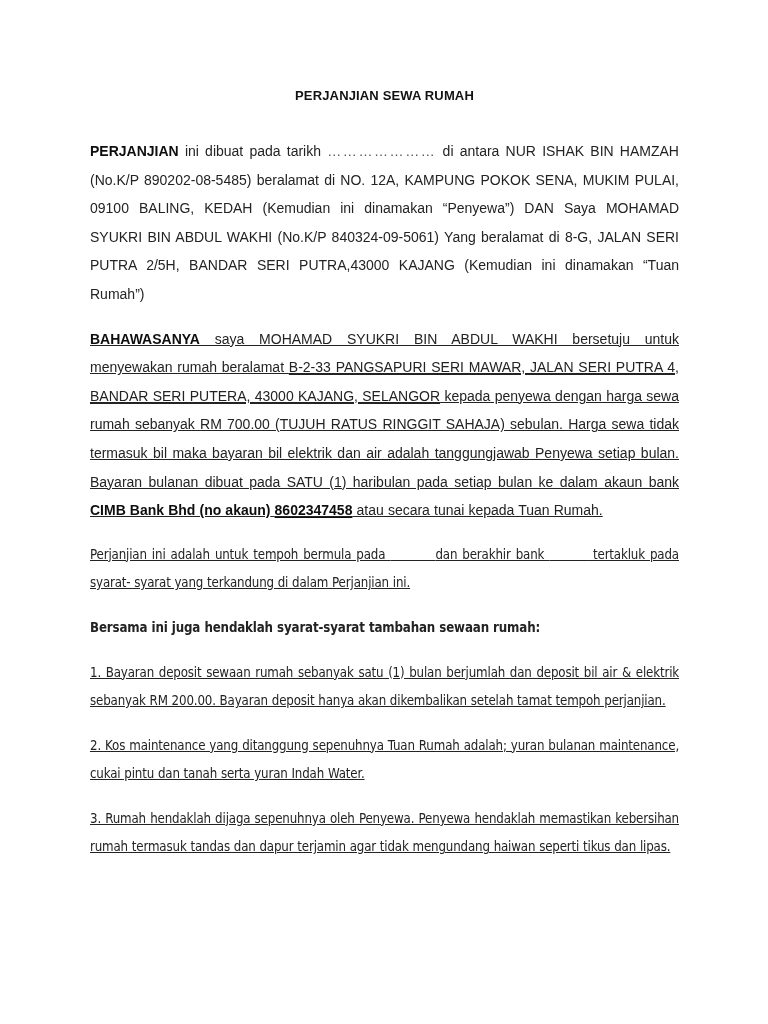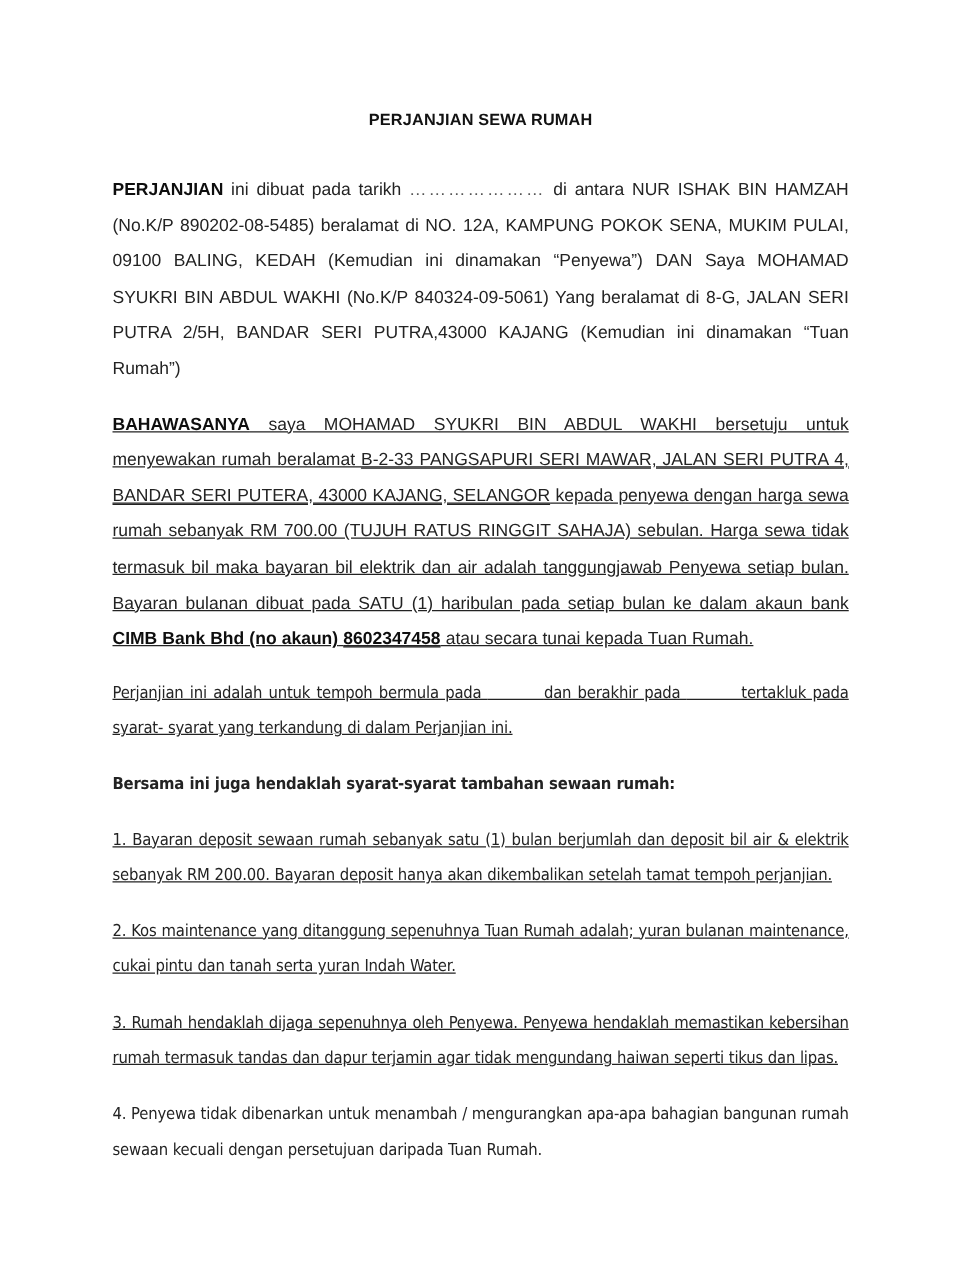--- a/index.html
+++ b/index.html
@@ -87,27 +87,26 @@
 
     <p class="para">
       <span class="b">PERJANJIAN</span><span> ini dibuat pada tarikh </span><span class="dots">…………………</span><span> di antara NUR ISHAK BIN HAMZAH (No.K/P 890202-08-5485) beralamat di NO. 12A, KAMPUNG POKOK SENA, MUKIM PULAI, 09100 BALING, KEDAH  (Kemudian ini dinamakan “Penyewa”) DAN    Saya MOHAMAD SYUKRI BIN ABDUL WAKHI (No.K/P  840324-09-5061) Yang beralamat  di  8-G, JALAN SERI PUTRA 2/5H,  BANDAR  SERI  PUTRA,43000  KAJANG (Kemudian ini dinamakan “Tuan Rumah”)</span>
     </p>
 
     <p class="para sp-1">
       <span class="b">BAHAWASANYA</span><span> saya    MOHAMAD SYUKRI BIN ABDUL WAKHI   bersetuju untuk menyewakan rumah beralamat </span><span class="u">B-2-33 PANGSAPURI SERI MAWAR, JALAN SERI PUTRA 4, BANDAR SERI PUTERA, 43000 KAJANG, SELANGOR</span><span> kepada penyewa dengan harga sewa rumah sebanyak RM 700.00 (TUJUH RATUS RINGGIT SAHAJA) sebulan. Harga sewa tidak termasuk bil maka bayaran bil elektrik dan air adalah tanggungjawab Penyewa setiap bulan. Bayaran bulanan dibuat pada SATU (1) haribulan pada setiap bulan ke dalam akaun bank </span><span class="b">CIMB Bank Bhd  (no akaun)</span><span> </span><span class="bu">8602347458</span><span> atau secara tunai kepada Tuan Rumah.</span>
     </p>
 
     <p class="para condensed sp-1">
-      <span>Perjanjian ini adalah untuk tempoh bermula pada </span><span class="blank">_______</span><span>dan berakhir pada </span><span class="blank">______</span><span> tertakluk pada syarat- syarat yang terkandung di dalam Perjanjian ini.</span>
+      <span>Perjanjian ini adalah untuk tempoh bermula pada </span><span class="blank">_______</span><span>dan berakhir bank </span><span class="blank">______</span><span> tertakluk pada syarat- syarat yang terkandung di dalam Perjanjian ini.</span>
     </p>
 
     <p class="para condensed heading-bold sp-2">Bersama ini juga hendaklah syarat-syarat tambahan sewaan rumah:</p>
 
     <p class="para condensed sp-1">1. Bayaran deposit sewaan rumah sebanyak satu (1) bulan berjumlah dan deposit bil air &amp; elektrik sebanyak RM 200.00. Bayaran deposit hanya akan  dikembalikan setelah tamat tempoh perjanjian.</p>
 
     <p class="para condensed sp-1">2. Kos maintenance yang ditanggung sepenuhnya Tuan Rumah adalah; yuran bulanan maintenance, cukai pintu dan tanah serta yuran Indah Water.</p>
 
     <p class="para condensed sp-1">3. Rumah hendaklah dijaga sepenuhnya oleh Penyewa. Penyewa hendaklah memastikan kebersihan rumah termasuk tandas dan dapur terjamin agar tidak mengundang haiwan seperti tikus dan lipas.</p>
 
-    <p class="para condensed">4. Penyewa tidak dibenarkan untuk menambah / mengurangkan apa-apa bahagian bangunan rumah sewaan kecuali dengan persetujuan daripada Tuan Rumah.</p>
 
   </div>
 </div>
 
 </body></html>

